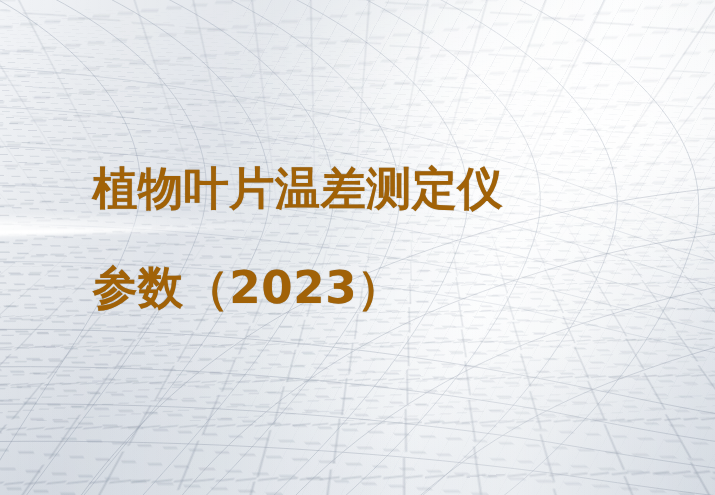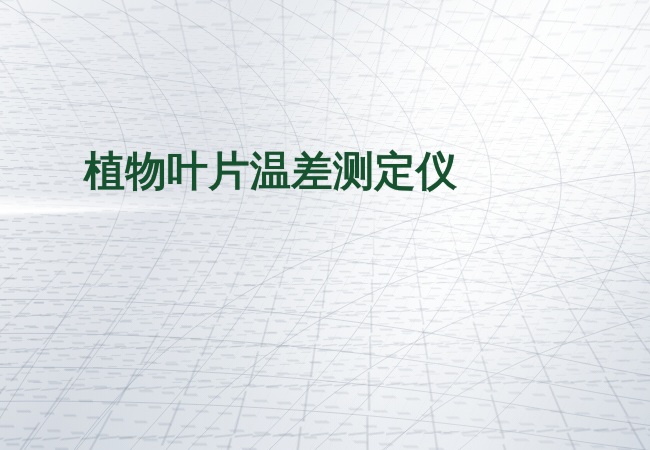--- a/index.html
+++ b/index.html
@@ -212,21 +212,21 @@
     position: absolute;
     left: 84px;
     top: 126px;
     width: 520px;
   }
   .title-line {
     font-family: "DejaVu Sans", "Liberation Sans", sans-serif;
     font-weight: 700;
     font-size: 41px;
     line-height: 90px;
-    color: #14532d;
+    color: #a16207;
     letter-spacing: 0.5px;
     white-space: nowrap;
     text-shadow: 0 0 1px rgba(0,0,0,0.35);
   }
 </style>
 </head>
 <body>
 
 <div id="slide">
 
@@ -275,15 +275,16 @@
       </g>
     </svg>
   </div>
 
   <div class="bg-veil"></div>
   <div class="light-streak"></div>
   <div class="light-streak-core"></div>
 
   <div class="title-block">
     <div class="title-line">植物叶片温差测定仪</div>
+    <div class="title-line">参数（2023）</div>
   </div>
 
 </div>
 
 </body></html>

